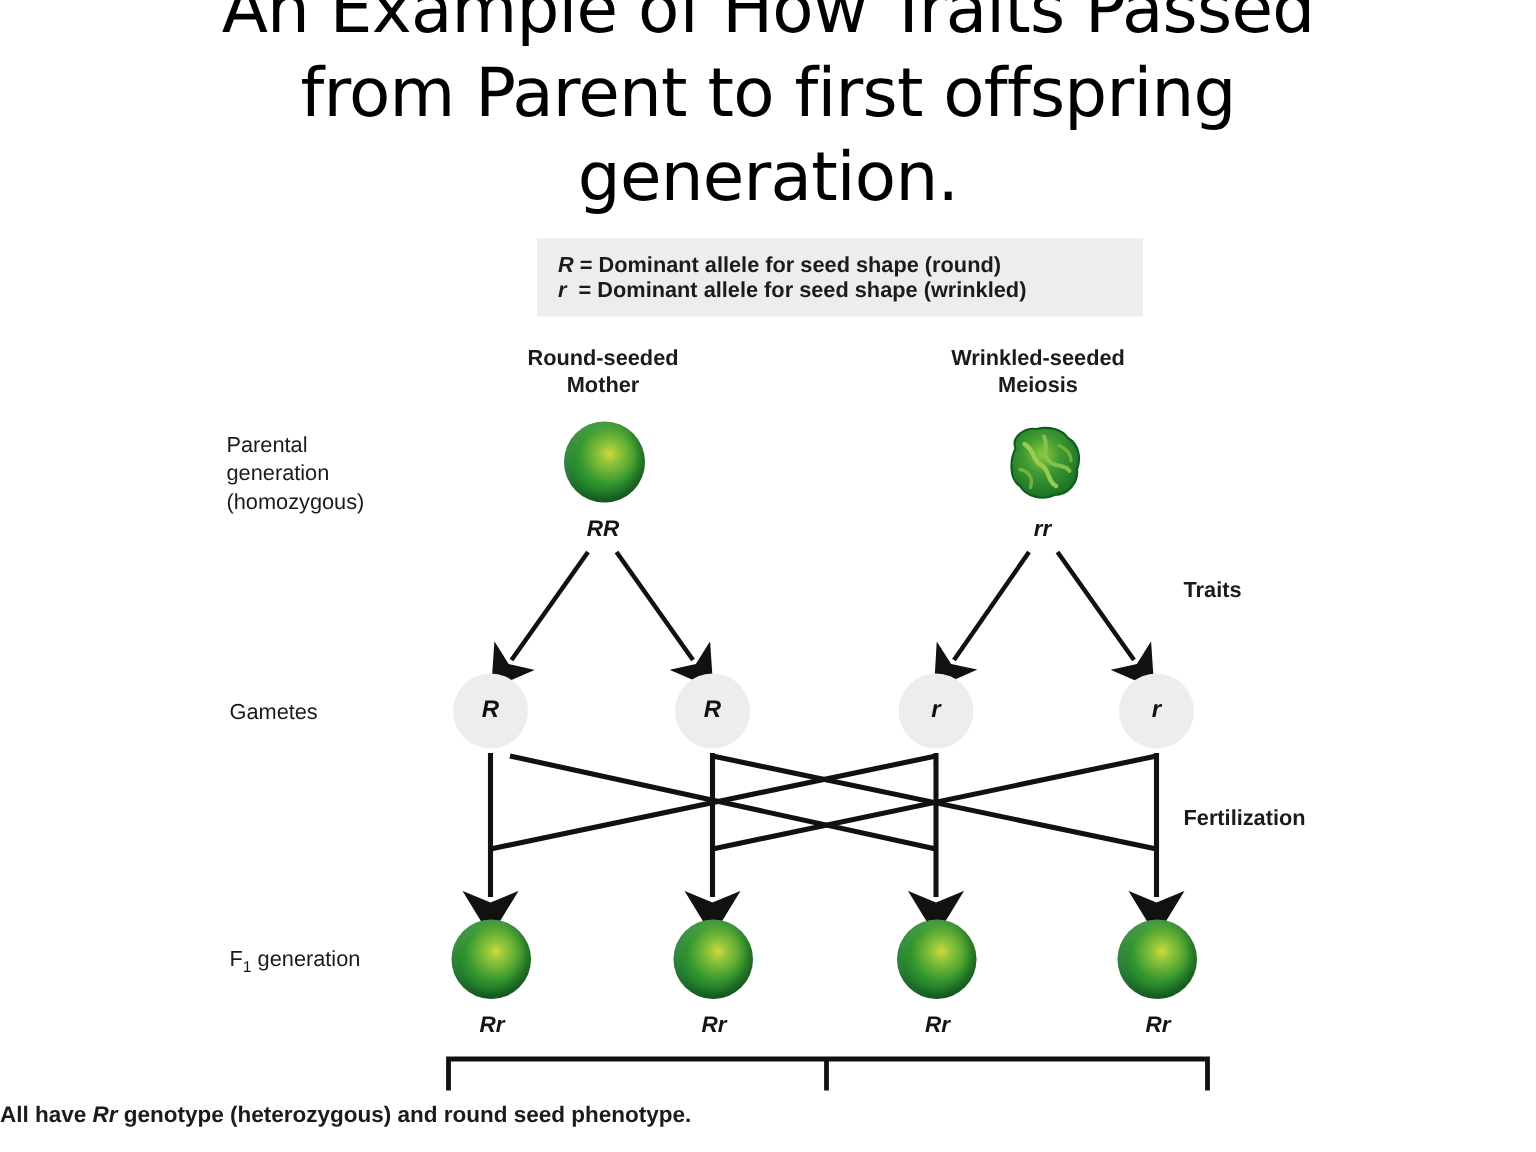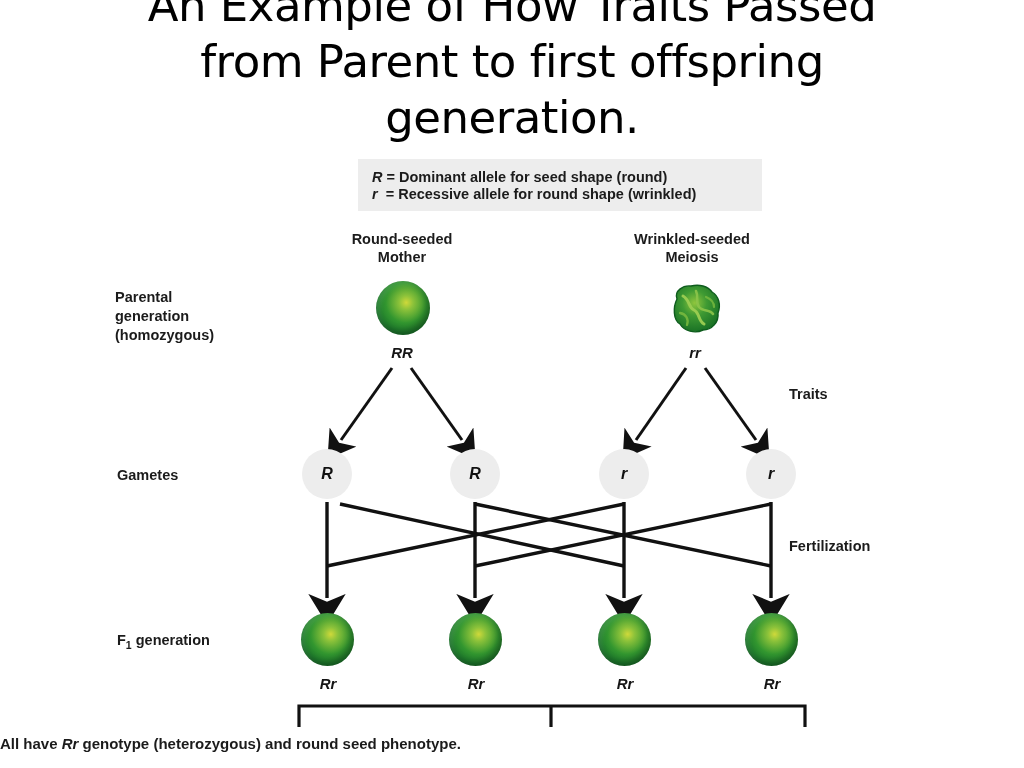--- a/index.html
+++ b/index.html
@@ -67,23 +67,24 @@
   .allele-sym {
     font-style: italic;
     font-weight: 700;
   }
 
   
   .row-label {
     position: absolute;
     font-size: 14.5px;
     line-height: 19px;
-    font-weight: 700;
+    font-weight: 400;
     color: #1b1b1b;
     white-space: pre-line;
+    margin-left: 36px;
   }
   .side-label {
     position: absolute;
     font-size: 14.5px;
     font-weight: 600;
     color: #1b1b1b;
     white-space: nowrap;
   }
   .parent-caption {
     position: absolute;
@@ -185,21 +186,21 @@
     <line x1="340" y1="504" x2="624" y2="566" stroke="#111111" stroke-width="3.4"></line>
     <line x1="475" y1="566" x2="771" y2="504" stroke="#111111" stroke-width="3.4"></line>
     <line x1="327" y1="566" x2="624" y2="504" stroke="#111111" stroke-width="3.4"></line>
     <line x1="475" y1="504" x2="771" y2="566" stroke="#111111" stroke-width="3.4"></line>
 
     <path d="M 299,727 L 299,706 L 805,706 L 805,727 M 551,706 L 551,727" stroke="#111111" stroke-width="3.2" fill="none"></path>
   </svg>
 
   <div id="legend-box">
     <div class="legend-line" id="legend-line-1"><span class="allele-sym">R</span><span> = Dominant allele for seed shape (round)</span></div>
-    <div class="legend-line" id="legend-line-2"><span class="allele-sym">r</span><span>  = Recessive allele for round shape (wrinkled)</span></div>
+    <div class="legend-line" id="legend-line-2"><span class="allele-sym">r</span><span>  = Dominant allele for seed shape (wrinkled)</span></div>
   </div>
 
   <div class="row-label" style="left:115px; top:288px;">Parental
 generation
 (homozygous)</div>
 
   <div class="row-label" style="left:117px; top:466px;">Gametes</div>
 
   <div class="row-label" style="left:117px; top:631px;"><span>F</span><sub style="font-size:10.5px;">1</sub><span> generation</span></div>
 

